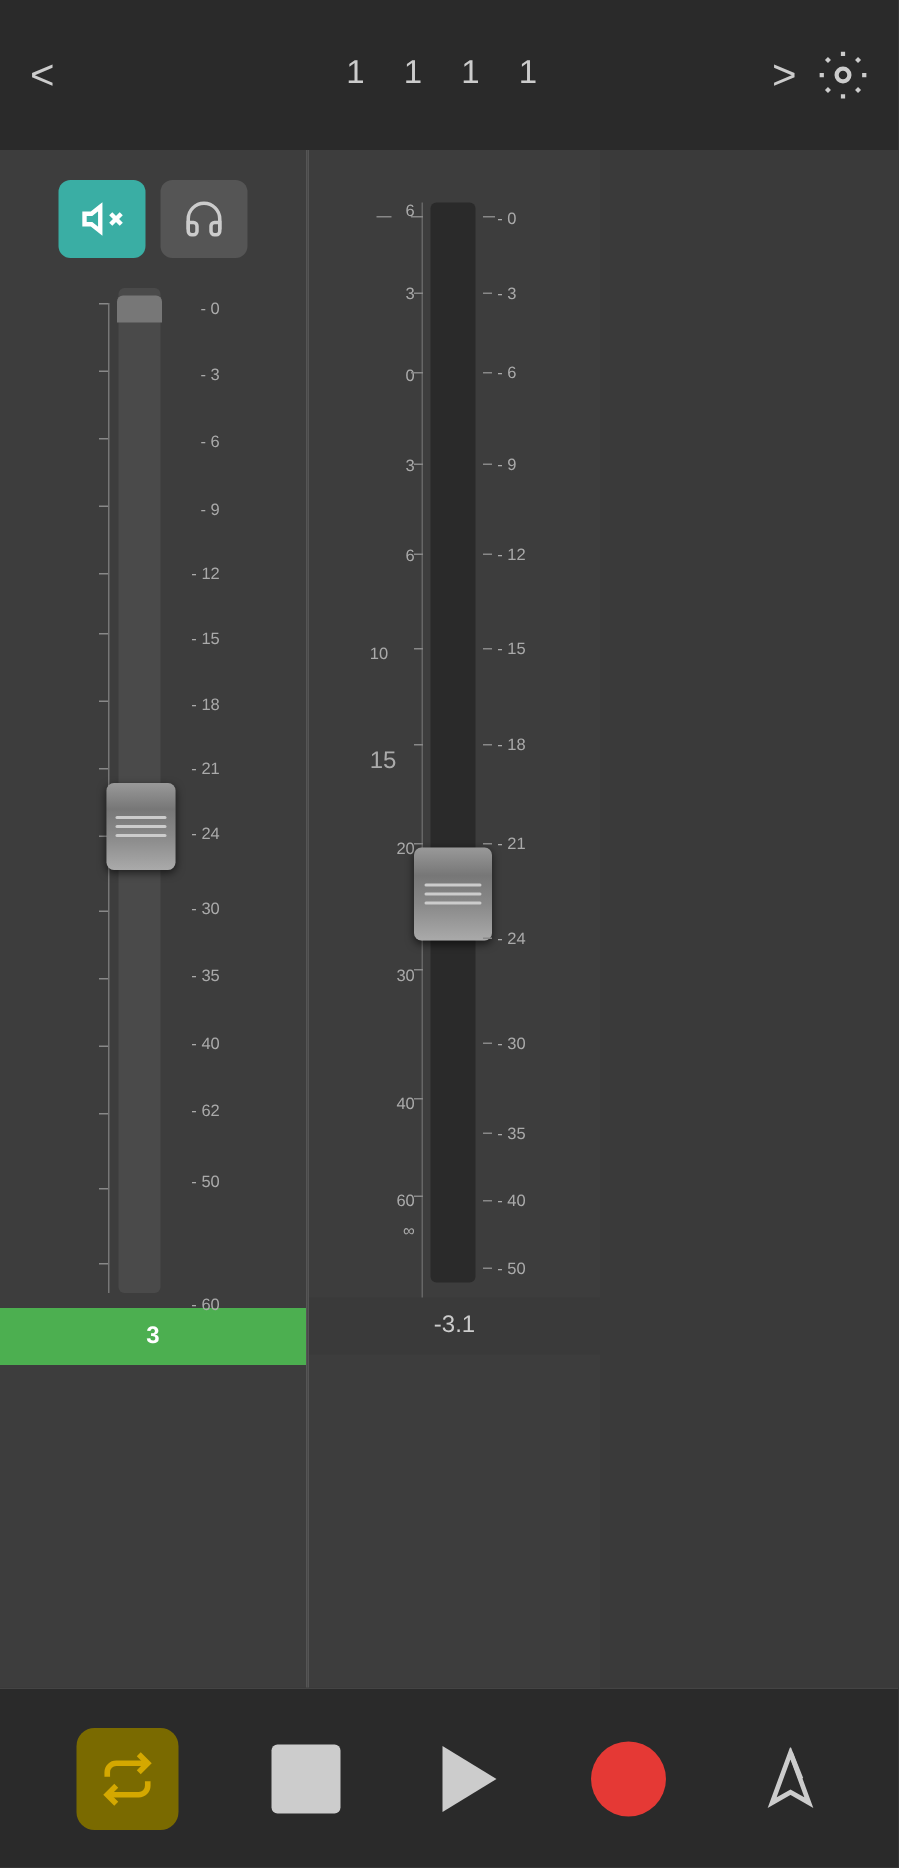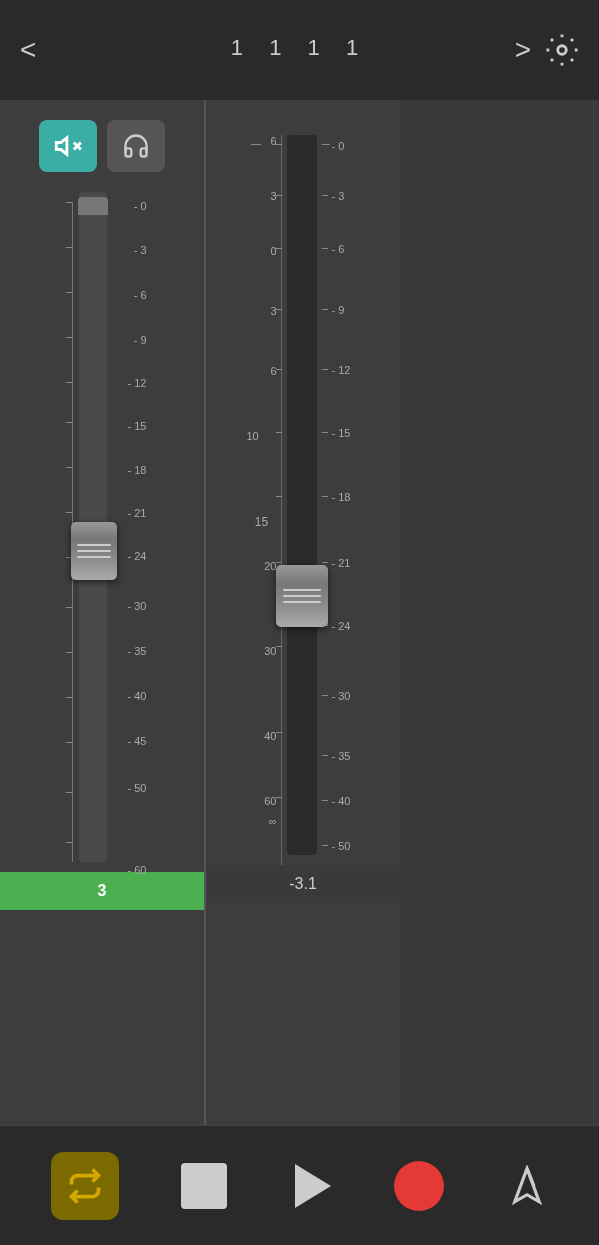--- a/index.html
+++ b/index.html
@@ -277,21 +277,21 @@
         <div style="position:absolute; right:2px; top:97px; font-size:11px; color:#aaa;">- 6</div>
         <div style="position:absolute; right:2px; top:142px; font-size:11px; color:#aaa;">- 9</div>
         <div style="position:absolute; right:2px; top:185px; font-size:11px; color:#aaa;">- 12</div>
         <div style="position:absolute; right:2px; top:228px; font-size:11px; color:#aaa;">- 15</div>
         <div style="position:absolute; right:2px; top:272px; font-size:11px; color:#aaa;">- 18</div>
         <div style="position:absolute; right:2px; top:315px; font-size:11px; color:#aaa;">- 21</div>
         <div style="position:absolute; right:2px; top:358px; font-size:11px; color:#aaa;">- 24</div>
         <div style="position:absolute; right:2px; top:408px; font-size:11px; color:#aaa;">- 30</div>
         <div style="position:absolute; right:2px; top:453px; font-size:11px; color:#aaa;">- 35</div>
         <div style="position:absolute; right:2px; top:498px; font-size:11px; color:#aaa;">- 40</div>
-        <div style="position:absolute; right:2px; top:543px; font-size:11px; color:#aaa;">- 45</div>
+        <div style="position:absolute; right:2px; top:543px; font-size:11px; color:#aaa;">- 62</div>
         <div style="position:absolute; right:2px; top:590px; font-size:11px; color:#aaa;">- 50</div>
         <div style="position:absolute; right:2px; top:672px; font-size:11px; color:#aaa;">- 60</div>
       </div>
     </div>
 
     <div class="channel-label">
       <div>3</div>
     </div>
   </div>
 
@@ -301,21 +301,21 @@
     <div style="display:flex; flex-direction:row; align-items:flex-start; height:730px; width:195px; justify-content:center; margin-top:15px; position:relative;">
 
       <div style="width:35px; height:730px; position:relative; margin-right:2px;">
         <div style="position:absolute; left:0; top:0; font-size:11px; color:#aaa; text-align:right; width:30px;">6</div>
         <div style="position:absolute; left:4px; top:0; width:10px; height:1px; background:#888; top:9px;"></div>
         <div style="position:absolute; left:0; top:55px; font-size:11px; color:#aaa; text-align:right; width:30px;">3</div>
         <div style="position:absolute; left:0; top:110px; font-size:11px; color:#aaa; text-align:right; width:30px;">0</div>
         <div style="position:absolute; left:0; top:170px; font-size:11px; color:#aaa; text-align:right; width:30px;">3</div>
         <div style="position:absolute; left:0; top:230px; font-size:11px; color:#aaa; text-align:right; width:30px;">6</div>
         <div style="position:absolute; left:0; top:295px; font-size:11px; color:#aaa; text-align:left; width:30px;">10</div>
-        <div style="position:absolute; left:0; top:380px; font-size:12px; color:#aaa; text-align:center; width:30px;">15</div>
+        <div style="position:absolute; left:0; top:364px; font-size:16px; color:#aaa; text-align:left; width:30px;">15</div>
         <div style="position:absolute; left:0; top:425px; font-size:11px; color:#aaa; text-align:right; width:30px;">20</div>
         <div style="position:absolute; left:0; top:510px; font-size:11px; color:#aaa; text-align:right; width:30px;">30</div>
         <div style="position:absolute; left:0; top:595px; font-size:11px; color:#aaa; text-align:right; width:30px;">40</div>
         <div style="position:absolute; left:0; top:660px; font-size:11px; color:#aaa; text-align:right; width:30px;">60</div>
         <div style="position:absolute; left:0; top:680px; font-size:11px; color:#aaa; text-align:right; width:30px;">∞</div>
 
         <div style="position:absolute; right:0; top:0; bottom:0; width:1px; background:#666;"></div>
 
         <div style="position:absolute; right:0; top:9px; width:8px; height:1px; background:#888;"></div>
         <div style="position:absolute; right:0; top:60px; width:6px; height:1px; background:#888;"></div>

